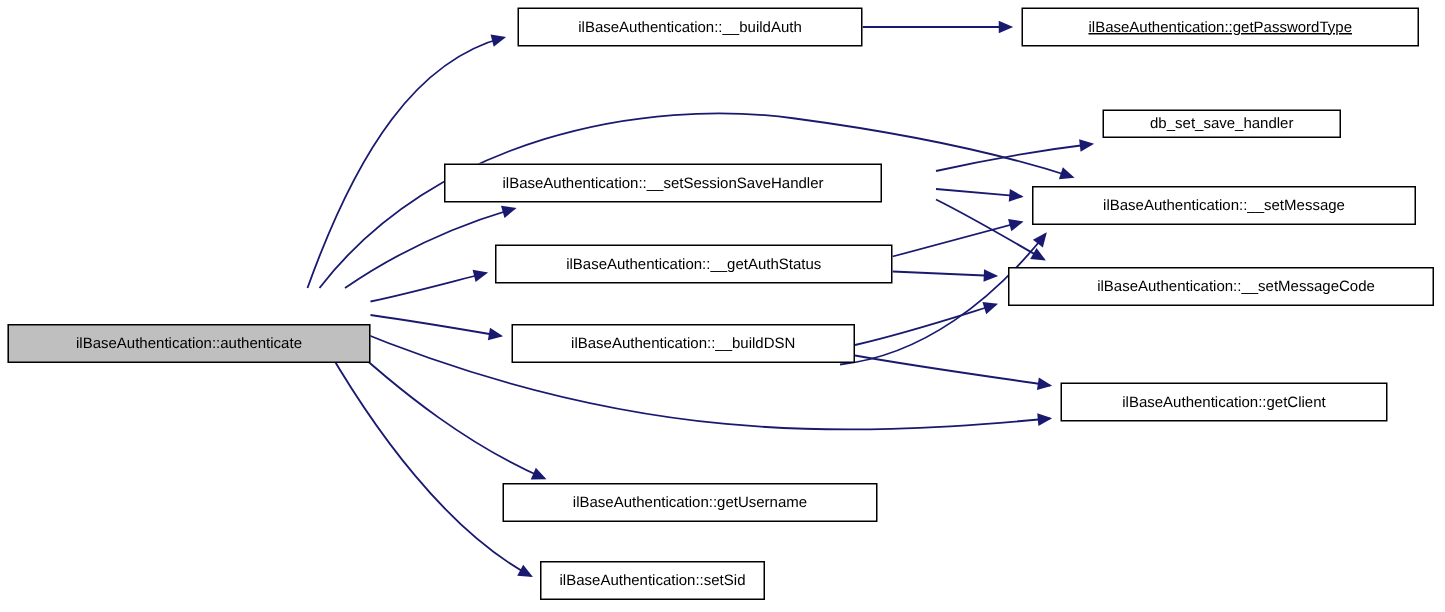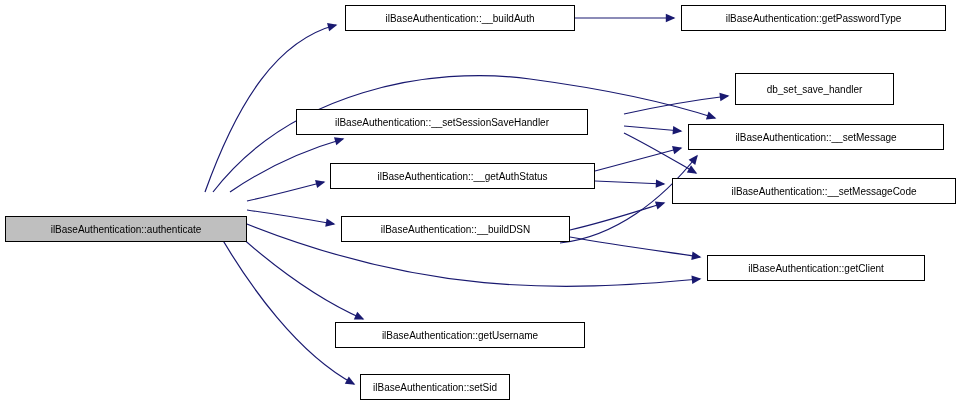--- a/index.html
+++ b/index.html
@@ -51,22 +51,22 @@
       <path d="M 624,133 C 650,146 675,161 696,173" class="edge" marker-end="url(#arrowhead)" style="stroke: rgb(25, 25, 112);"></path>
       <path d="M 595,171 C 625,163 655,155 681,148" class="edge" marker-end="url(#arrowhead)" style="stroke: rgb(25, 25, 112);"></path>
       <path d="M 595,181 L 664,184" class="edge" marker-end="url(#arrowhead)" style="stroke: rgb(25, 25, 112);"></path>
       <path d="M 560,243 C 615,237 662,200 697,156" class="edge" marker-end="url(#arrowhead)" style="stroke: rgb(25, 25, 112);"></path>
       <path d="M 570,230 C 605,222 635,212 664,203" class="edge" marker-end="url(#arrowhead)" style="stroke: rgb(25, 25, 112);"></path>
       <path d="M 570,237 C 615,245 660,251 700,257" class="edge" marker-end="url(#arrowhead)" style="stroke: rgb(25, 25, 112);"></path>
     </svg>
   <div id="nodes">
       <div class="node highlight" style="left: 5px; top: 192px; width: 242px; height: 26px; background: rgb(191, 191, 191); border-color: rgb(0, 0, 0);">ilBaseAuthentication::authenticate</div>
       <div class="node" style="left: 345px; top: 5px; width: 230px; height: 26px; background: rgb(255, 255, 255); border-color: rgb(0, 0, 0);">ilBaseAuthentication::__buildAuth</div>
-      <div class="node" style="left: 681px; top: 5px; width: 265px; height: 26px; background: rgb(255, 255, 255); border-color: rgb(0, 0, 0);">ilBaseAuthentication::getPasswordType</div>
-      <div class="node" style="left: 735px; top: 73px; width: 159px; height: 32px; background: rgb(255, 255, 255); border-color: rgb(0, 0, 0);">db_set_save_handler</div>
+      <div class="node" style="left: 681px; top: 5px; width: 265px; height: 26px; background: rgb(255, 255, 255); border-color: rgb(0, 0, 0); text-decoration: underline;">ilBaseAuthentication::getPasswordType</div>
+      <div class="node" style="left: 735px; top: 73px; width: 159px; height: 19px; background: rgb(255, 255, 255); border-color: rgb(0, 0, 0);">db_set_save_handler</div>
       <div class="node" style="left: 296px; top: 109px; width: 292px; height: 26px; background: rgb(255, 255, 255); border-color: rgb(0, 0, 0);">ilBaseAuthentication::__setSessionSaveHandler</div>
       <div class="node" style="left: 688px; top: 124px; width: 256px; height: 26px; background: rgb(255, 255, 255); border-color: rgb(0, 0, 0);">ilBaseAuthentication::__setMessage</div>
       <div class="node" style="left: 330px; top: 163px; width: 265px; height: 26px; background: rgb(255, 255, 255); border-color: rgb(0, 0, 0);">ilBaseAuthentication::__getAuthStatus</div>
       <div class="node" style="left: 672px; top: 178px; width: 284px; height: 26px; background: rgb(255, 255, 255); border-color: rgb(0, 0, 0); padding-left: 20px;">ilBaseAuthentication::__setMessageCode</div>
       <div class="node" style="left: 341px; top: 216px; width: 229px; height: 26px; background: rgb(255, 255, 255); border-color: rgb(0, 0, 0);">ilBaseAuthentication::__buildDSN</div>
       <div class="node" style="left: 707px; top: 255px; width: 218px; height: 26px; background: rgb(255, 255, 255); border-color: rgb(0, 0, 0);">ilBaseAuthentication::getClient</div>
       <div class="node" style="left: 335px; top: 322px; width: 250px; height: 26px; background: rgb(255, 255, 255); border-color: rgb(0, 0, 0);">ilBaseAuthentication::getUsername</div>
       <div class="node" style="left: 360px; top: 374px; width: 150px; height: 26px; background: rgb(255, 255, 255); border-color: rgb(0, 0, 0);">ilBaseAuthentication::setSid</div>
     </div>
 </div>

